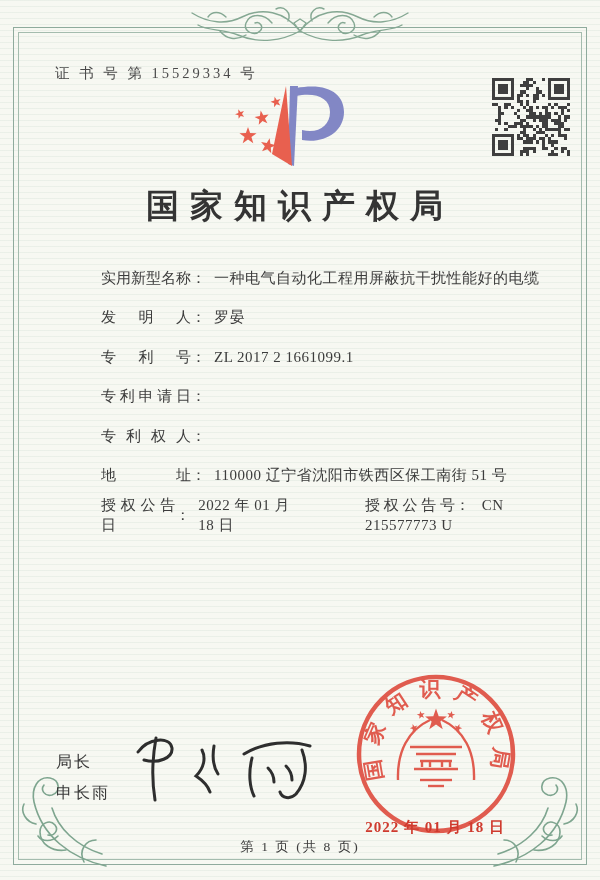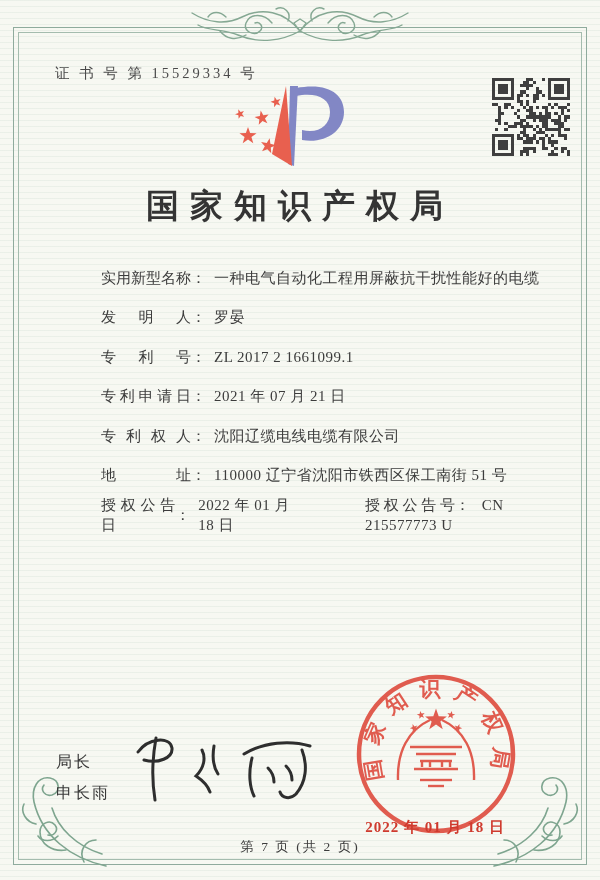--- a/index.html
+++ b/index.html
@@ -412,26 +412,24 @@
     <span class="fvalue">罗晏</span>
   </div>
   <div class="frow">
     <span class="flabel">专利号</span>
       <span class="fcolon">：</span>
     <span class="fvalue">ZL 2017 2 1661099.1</span>
   </div>
   <div class="frow">
     <span class="flabel">专利申请日</span>
       <span class="fcolon">：</span>
-    <span class="fvalue">2021 年 07 月 21 日</span>
   </div>
   <div class="frow">
     <span class="flabel">专利权人</span>
       <span class="fcolon">：</span>
-    <span class="fvalue">沈阳辽缆电线电缆有限公司</span>
   </div>
   <div class="frow">
     <span class="flabel">地址</span>
       <span class="fcolon">：</span>
     <span class="fvalue">110000 辽宁省沈阳市铁西区保工南街 51 号</span>
   </div>
   <div class="frow">
     <span class="flabel">授权公告日</span>
       <span class="fcolon">：</span>
     <span class="fvalue">2022 年 01 月 18 日</span>
@@ -491,13 +489,13 @@
       <path d="M64,101 L108,101"></path>
       <path d="M48,112 C47,84 58,62 80,52"></path>
       <path d="M124,112 C125,84 114,62 92,52"></path>
       <path d="M70,112 L102,112"></path>
       <path d="M78,118 L94,118"></path>
     </g>
   </svg>
 </div>
 <div class="abs seal-date">2022 年 01 月 18 日</div>
 
-<div class="abs footer">第 7 页 (共 2 页)</div>
+<div class="abs footer">第 1 页 (共 8 页)</div>
 
 </body></html>

